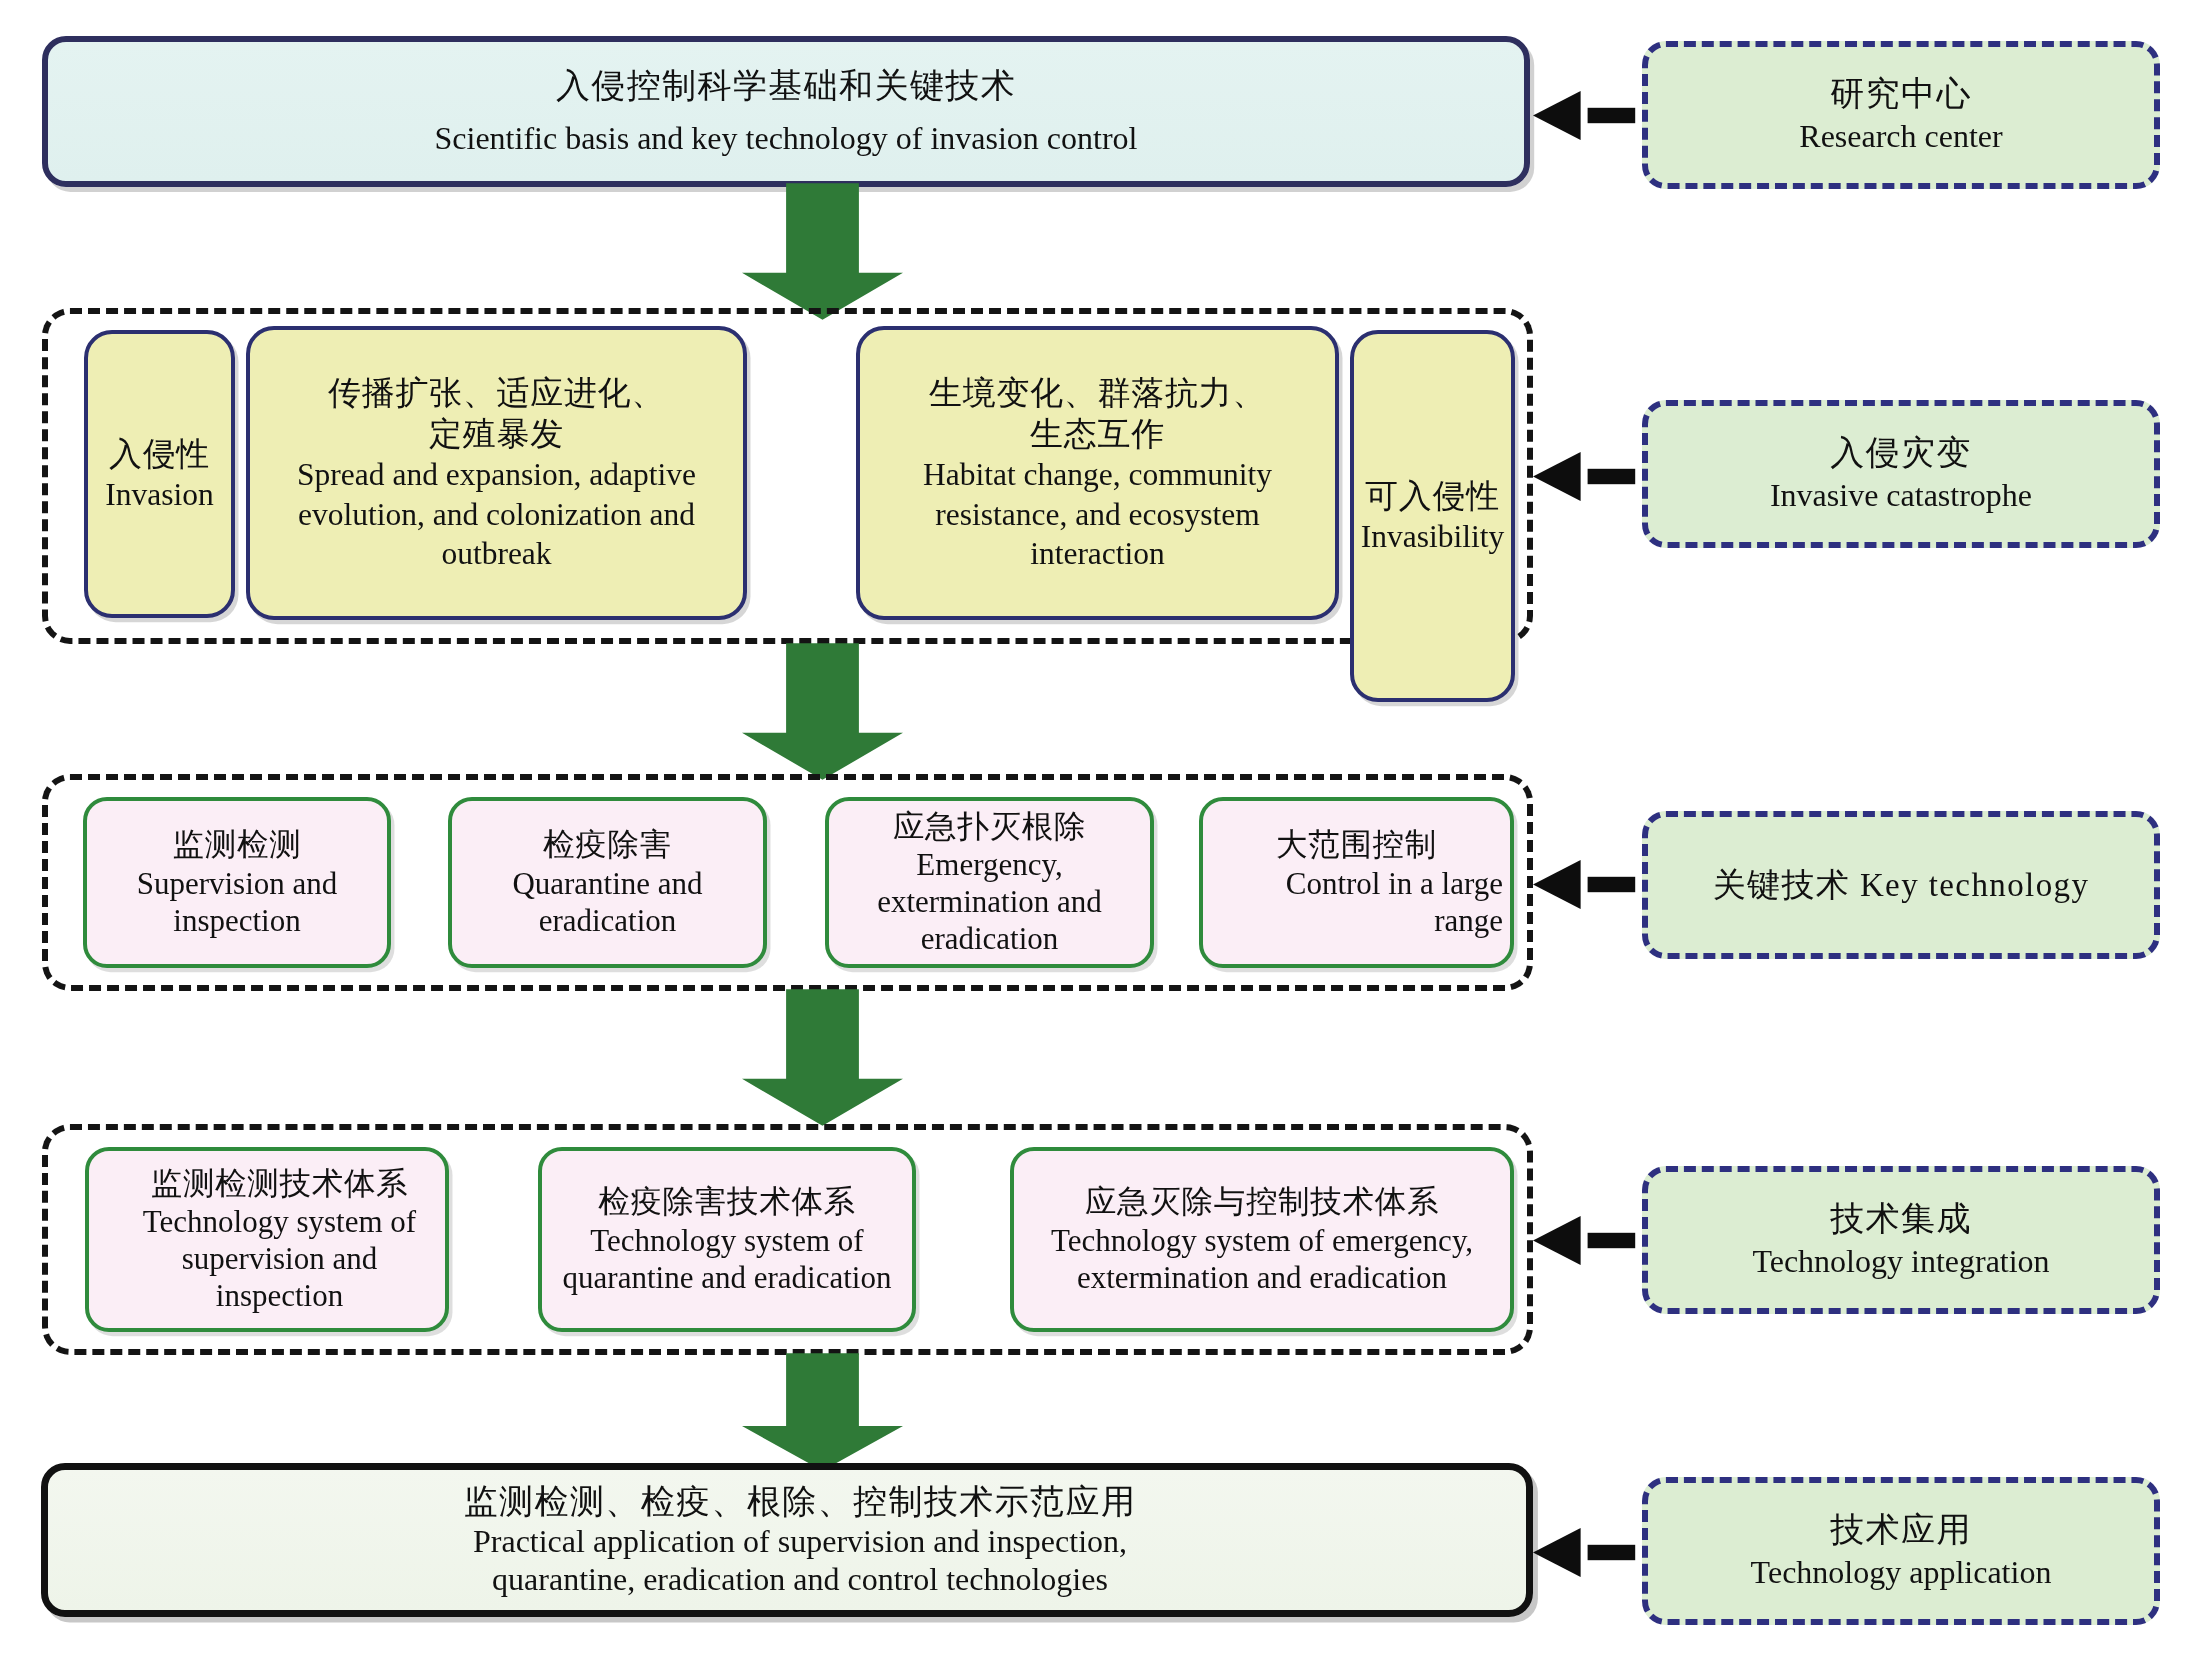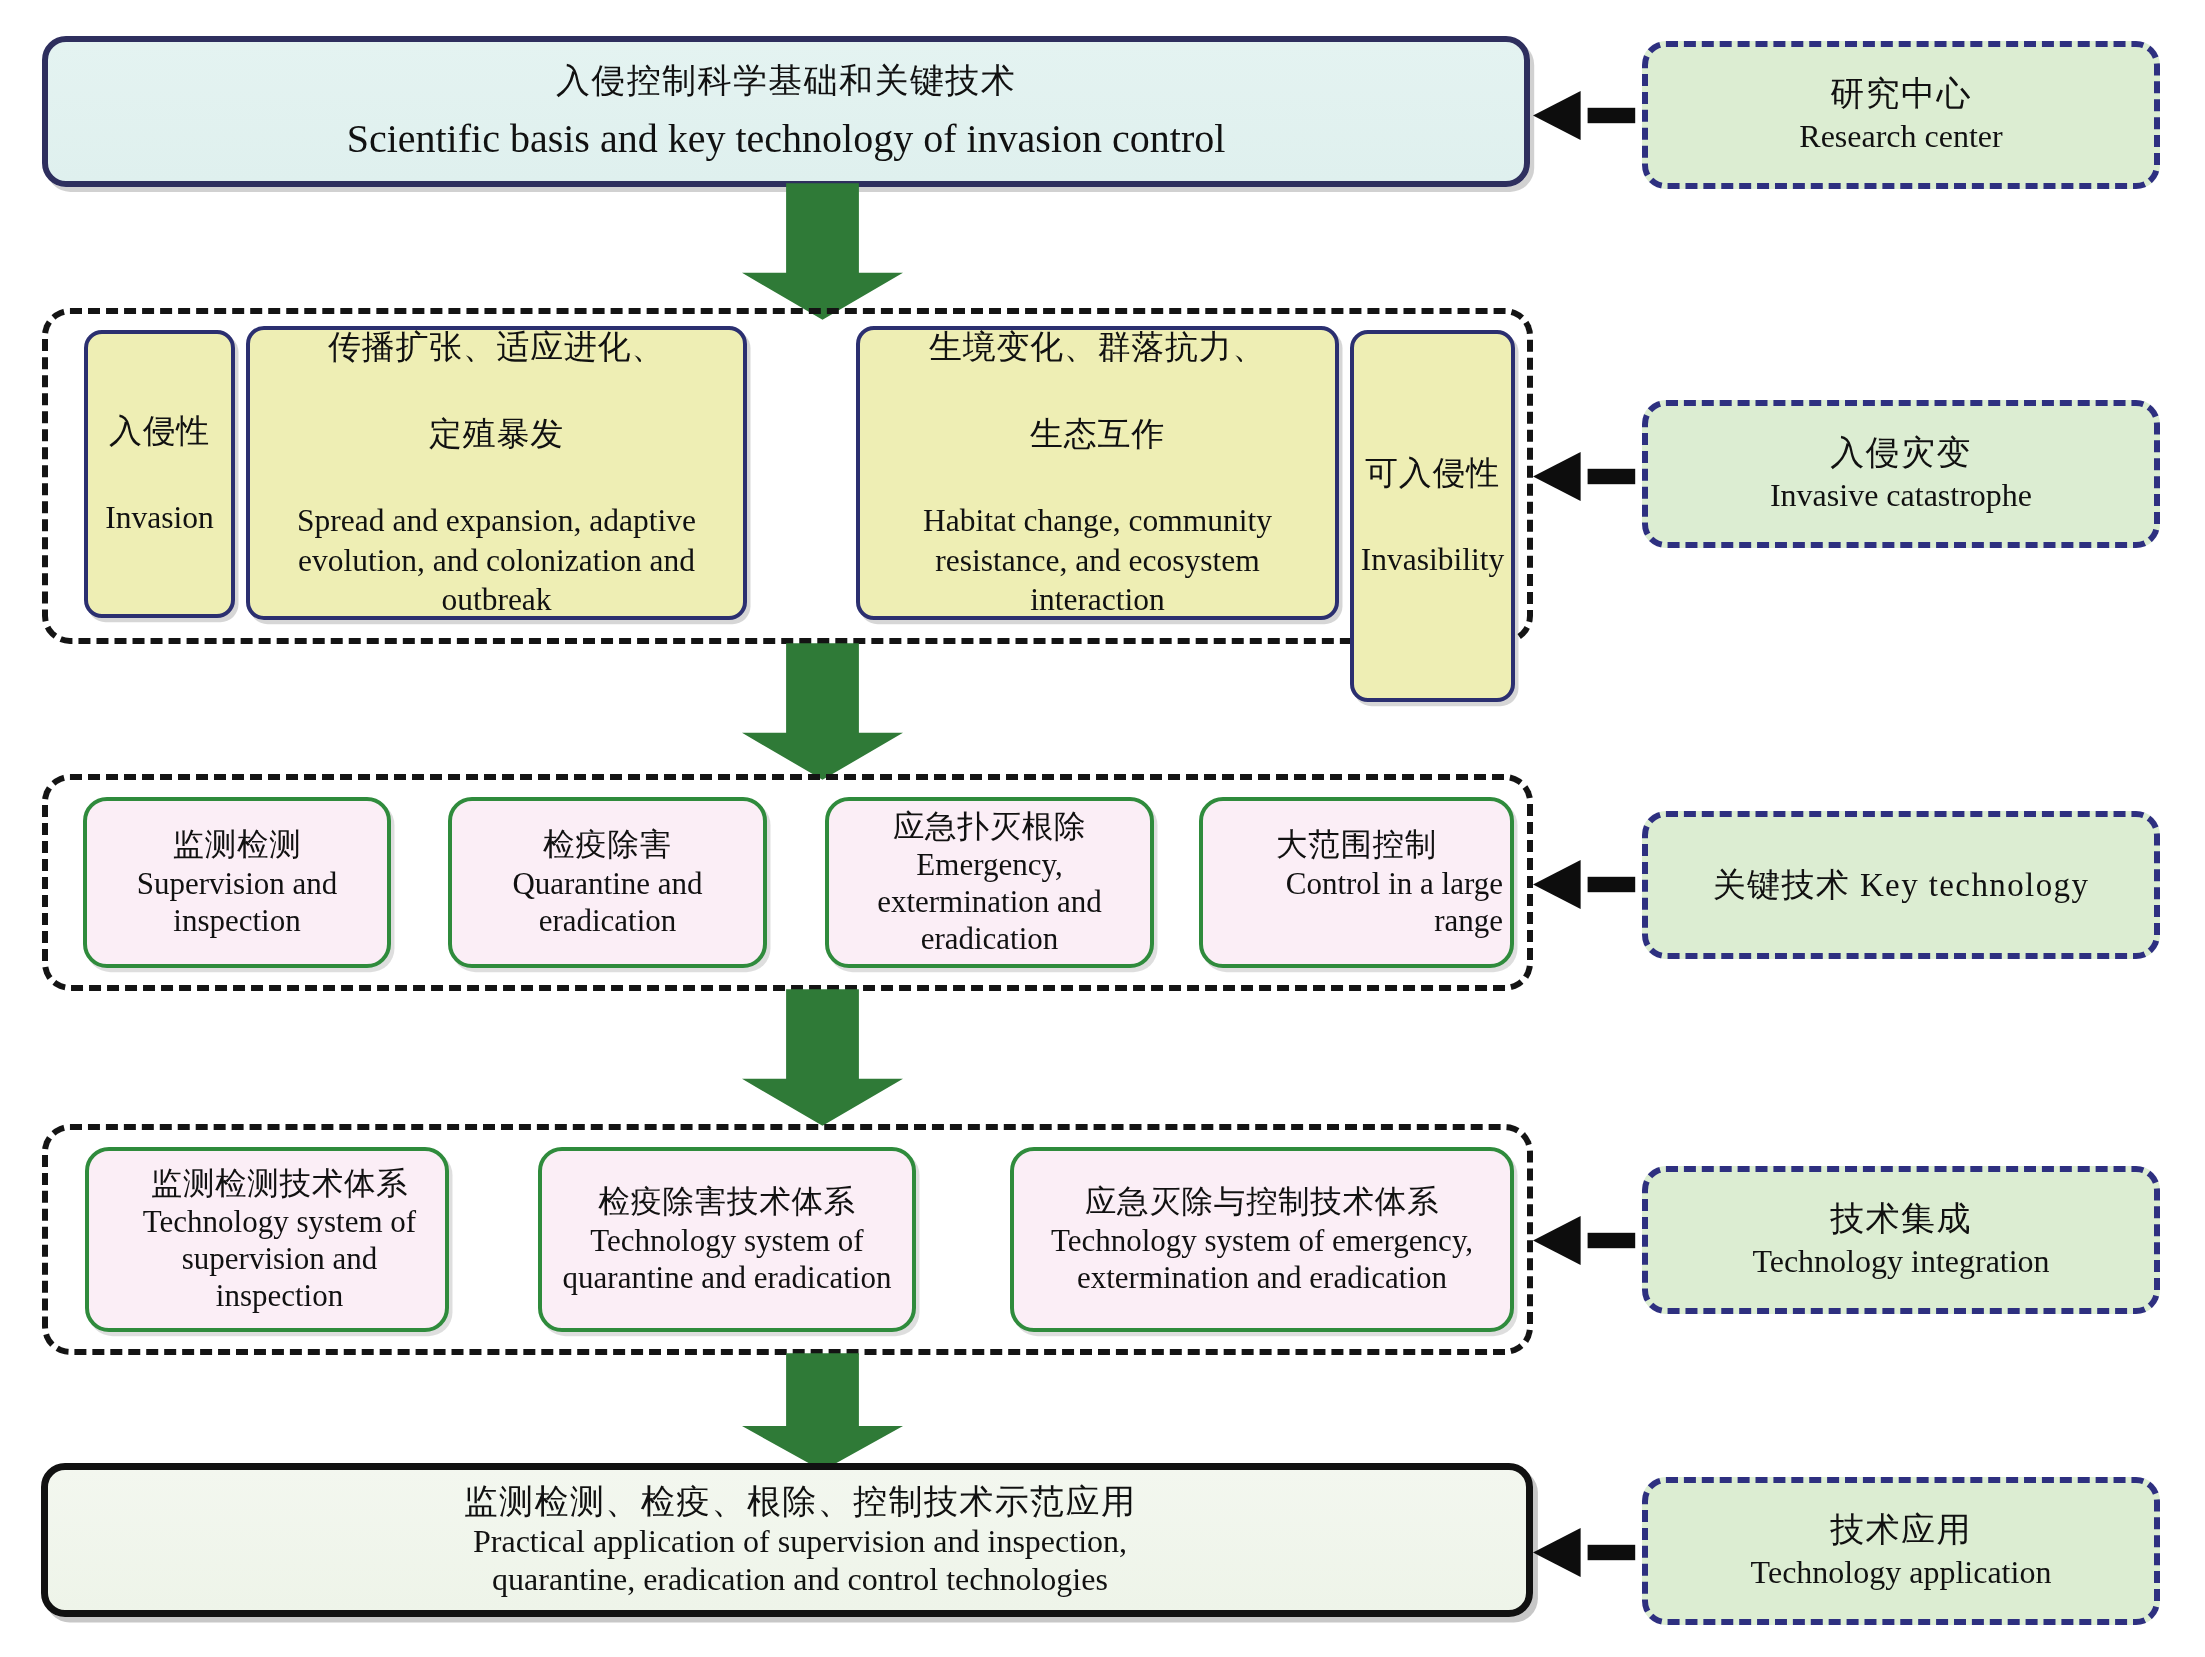--- a/index.html
+++ b/index.html
@@ -29,21 +29,21 @@
   
   .banner{
     left:42px;top:36px;width:1488px;height:151px;
     border:6.3px solid #2e2f5e;
     border-radius:24px;
     background:linear-gradient(180deg,#e4f3f1 0%,#dff0ee 100%);
     box-shadow:4.2px 4.9px 0 rgba(0,0,0,0.18);
     font-size:32px;
   }
   .banner .cn{font-size:34px;letter-spacing:1.4px;}
-  .banner .en{font-size:40px;margin-top:14px;}
+  .banner .en{font-size:32px;margin-top:14px;}
 
   
   .footer{
     left:41px;top:1463px;width:1492px;height:154px;
     border:7.7px solid #111111;
     border-radius:24px;
     background:linear-gradient(180deg,#f3f7ef 0%,#eef4e9 100%);
     box-shadow:4.9px 5.6px 0 rgba(0,0,0,0.22);
     padding-left:26px;
   }
@@ -55,25 +55,24 @@
     position:absolute;
     box-sizing:border-box;
     border:6.3px dashed #141414;
     border-radius:28px;
     background:transparent;
   }
 
   
   .cell-y{
     border:4.9px solid #2b2f70;
-    border-radius:18px;
+    border-radius:28px;
     background:#eeeeb4;
     box-shadow:3.5px 4.2px 0 rgba(0,0,0,0.16);
     padding:7px 8.4px;
-    gap:46px;
   }
   .cell-y .cn{font-size:33px;letter-spacing:0.7px;line-height:1.25;}
   .cell-y .en{font-size:31.5px;line-height:1.25;}
 
   
   .cell-p{
     border:4.9px solid #2f8b3c;
     border-radius:24px;
     background:#fbeef6;
     box-shadow:3.5px 4.2px 0 rgba(0,0,0,0.13);

